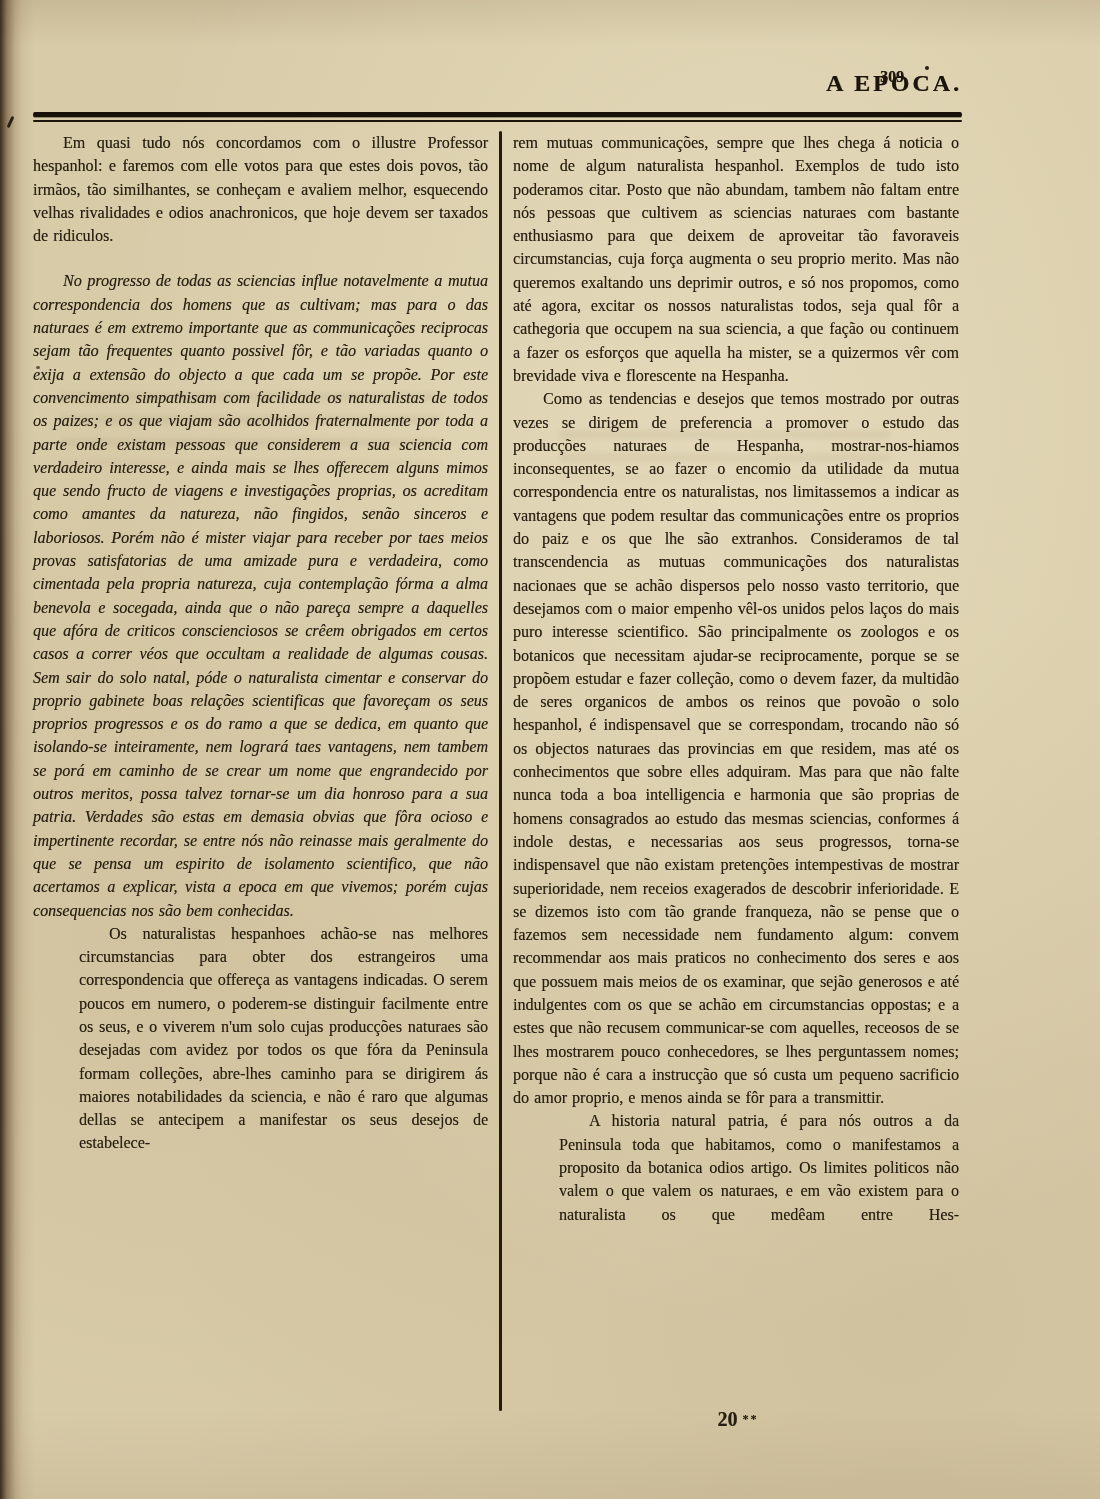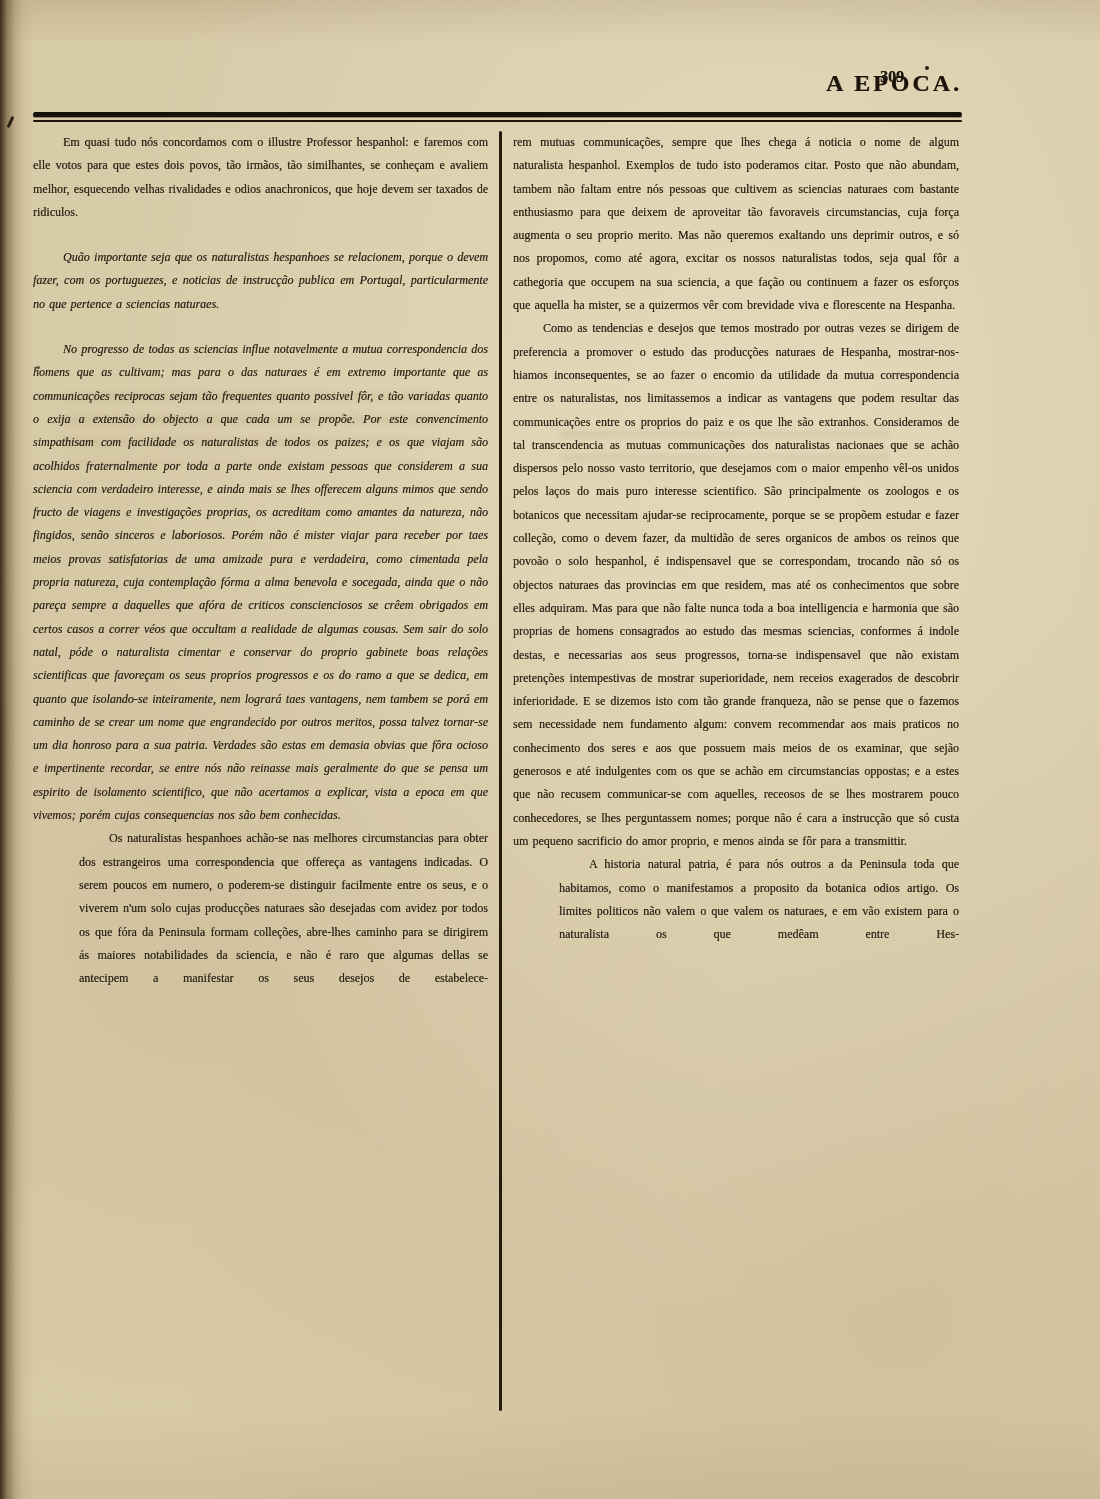--- a/index.html
+++ b/index.html
@@ -34,21 +34,21 @@
     font-size:16px;font-weight:bold;color:#1d150b;
     text-shadow:0.4px 0.4px 0.6px rgba(30,22,10,0.6);
   }
   .double-rule{position:absolute;top:112px;left:33px;width:929px;}
   .rule-thick{height:5px;background:#181109;border-radius:2px/3px;
     box-shadow:0 1px 0 rgba(24,17,9,0.35);}
   .rule-thin{height:2px;background:#1d150b;margin-top:3px;border-radius:1px;}
   .columns{
     position:absolute;top:131px;left:33px;width:929px;display:flex;align-items:flex-start;
   }
-  .col{color:#271e11;font-size:12px;line-height:23.3px;text-align:justify;
+  .col{color:#271e11;font-size:16px;line-height:23.3px;text-align:justify;
     word-spacing:1.1px;hyphens:none;
     text-shadow:0.3px 0.3px 0.5px rgba(35,26,12,0.5);}
   .col-left{width:455px;}
   .col-right{width:446px;}
   .col-divider{
     width:3px;background:#241b0d;height:1280px;margin:0 11px 0 11px;flex:0 0 3px;
     border-radius:2px;
   }
   .para{margin:0;padding:0;}
   .indent{text-indent:30px;}
@@ -88,33 +88,35 @@
 
   <div class="double-rule">
     <div class="rule-thick"></div>
     <div class="rule-thin"></div>
   </div>
 
   <div class="columns">
 
     <div class="col col-left">
       <p class="para indent">Em quasi tudo nós concordamos com o illustre Professor hespanhol: e faremos com elle votos para que estes dois povos, tão irmãos, tão similhantes, se conheçam e avaliem melhor, esquecendo velhas rivalidades e odios anachronicos, que hoje devem ser taxados de ridiculos.</p>
-      <p class="para indent italic spaced">Quão importante seja que os naturalistas hespanhoes se relacionem, porque o devem fazer, com os portuguezes, e noticias de instrucção publica em Portugal, particularmente no que pertence a sciencias naturaes.</p>
       <p class="para indent spaced">No progresso de todas as sciencias influe notavelmente a mutua correspondencia dos homens que as cultivam; mas para o das naturaes é em extremo importante que as communicações reciprocas sejam tão frequentes quanto possivel fôr, e tão variadas quanto o exija a extensão do objecto a que cada um se propõe. Por este convencimento simpathisam com facilidade os naturalistas de todos os paizes; e os que viajam são acolhidos fraternalmente por toda a parte onde existam pessoas que considerem a sua sciencia com verdadeiro interesse, e ainda mais se lhes offerecem alguns mimos que sendo fructo de viagens e investigações proprias, os acreditam como amantes da natureza, não fingidos, senão sinceros e laboriosos. Porém não é mister viajar para receber por taes meios provas satisfatorias de uma amizade pura e verdadeira, como cimentada pela propria natureza, cuja contemplação fórma a alma benevola e socegada, ainda que o não pareça sempre a daquelles que afóra de criticos conscienciosos se crêem obrigados em certos casos a correr véos que occultam a realidade de algumas cousas. Sem sair do solo natal, póde o naturalista cimentar e conservar do proprio gabinete boas relações scientificas que favoreçam os seus proprios progressos e os do ramo a que se dedica, em quanto que isolando-se inteiramente, nem logrará taes vantagens, nem tambem se porá em caminho de se crear um nome que engrandecido por outros meritos, possa talvez tornar-se um dia honroso para a sua patria. Verdades são estas em demasia obvias que fôra ocioso e impertinente recordar, se entre nós não reinasse mais geralmente do que se pensa um espirito de isolamento scientifico, que não acertamos a explicar, vista a epoca em que vivemos; porém cujas consequencias nos são bem conhecidas.</p>
       <p class="para indent runon">Os naturalistas hespanhoes achão-se nas melhores circumstancias para obter dos estrangeiros uma correspondencia que offereça as vantagens indicadas. O serem poucos em numero, o poderem-se distinguir facilmente entre os seus, e o viverem n'um solo cujas producções naturaes são desejadas com avidez por todos os que fóra da Peninsula formam colleções, abre-lhes caminho para se dirigirem ás maiores notabilidades da sciencia, e não é raro que algumas dellas se antecipem a manifestar os seus desejos de estabelece-</p>
     </div>
 
     <div class="col-divider"></div>
 
     <div class="col col-right">
       <p class="para">rem mutuas communicações, sempre que lhes chega á noticia o nome de algum naturalista hespanhol. Exemplos de tudo isto poderamos citar. Posto que não abundam, tambem não faltam entre nós pessoas que cultivem as sciencias naturaes com bastante enthusiasmo para que deixem de aproveitar tão favoraveis circumstancias, cuja força augmenta o seu proprio merito. Mas não queremos exaltando uns deprimir outros, e só nos propomos, como até agora, excitar os nossos naturalistas todos, seja qual fôr a cathegoria que occupem na sua sciencia, a que fação ou continuem a fazer os esforços que aquella ha mister, se a quizermos vêr com brevidade viva e florescente na Hespanha.</p>
       <p class="para indent">Como as tendencias e desejos que temos mostrado por outras vezes se dirigem de preferencia a promover o estudo das producções naturaes de Hespanha, mostrar-nos-hiamos inconsequentes, se ao fazer o encomio da utilidade da mutua correspondencia entre os naturalistas, nos limitassemos a indicar as vantagens que podem resultar das communicações entre os proprios do paiz e os que lhe são extranhos. Consideramos de tal transcendencia as mutuas communicações dos naturalistas nacionaes que se achão dispersos pelo nosso vasto territorio, que desejamos com o maior empenho vêl-os unidos pelos laços do mais puro interesse scientifico. São principalmente os zoologos e os botanicos que necessitam ajudar-se reciprocamente, porque se se propõem estudar e fazer colleção, como o devem fazer, da multidão de seres organicos de ambos os reinos que povoão o solo hespanhol, é indispensavel que se correspondam, trocando não só os objectos naturaes das provincias em que residem, mas até os conhecimentos que sobre elles adquiram. Mas para que não falte nunca toda a boa intelligencia e harmonia que são proprias de homens consagrados ao estudo das mesmas sciencias, conformes á indole destas, e necessarias aos seus progressos, torna-se indispensavel que não existam pretenções intempestivas de mostrar superioridade, nem receios exagerados de descobrir inferioridade. E se dizemos isto com tão grande franqueza, não se pense que o fazemos sem necessidade nem fundamento algum: convem recommendar aos mais praticos no conhecimento dos seres e aos que possuem mais meios de os examinar, que sejão generosos e até indulgentes com os que se achão em circumstancias oppostas; e a estes que não recusem communicar-se com aquelles, receosos de se lhes mostrarem pouco conhecedores, se lhes perguntassem nomes; porque não é cara a instrucção que só custa um pequeno sacrificio do amor proprio, e menos ainda se fôr para a transmittir.</p>
       <p class="para indent runon">A historia natural patria, é para nós outros a da Peninsula toda que habitamos, como o manifestamos a proposito da botanica odios artigo. Os limites politicos não valem o que valem os naturaes, e em vão existem para o naturalista os que medêam entre Hes-</p>
     </div>
 
   </div>
 
+  <div class="footer-sig">
+    <span>20</span><span class="sig-marks">**</span>
+  </div>
 
   <div class="ink-speck speck-1"></div>
   <div class="ink-speck speck-2"></div>
   <div class="ink-speck speck-3"></div>
 
 </div>
 
 </body></html>

